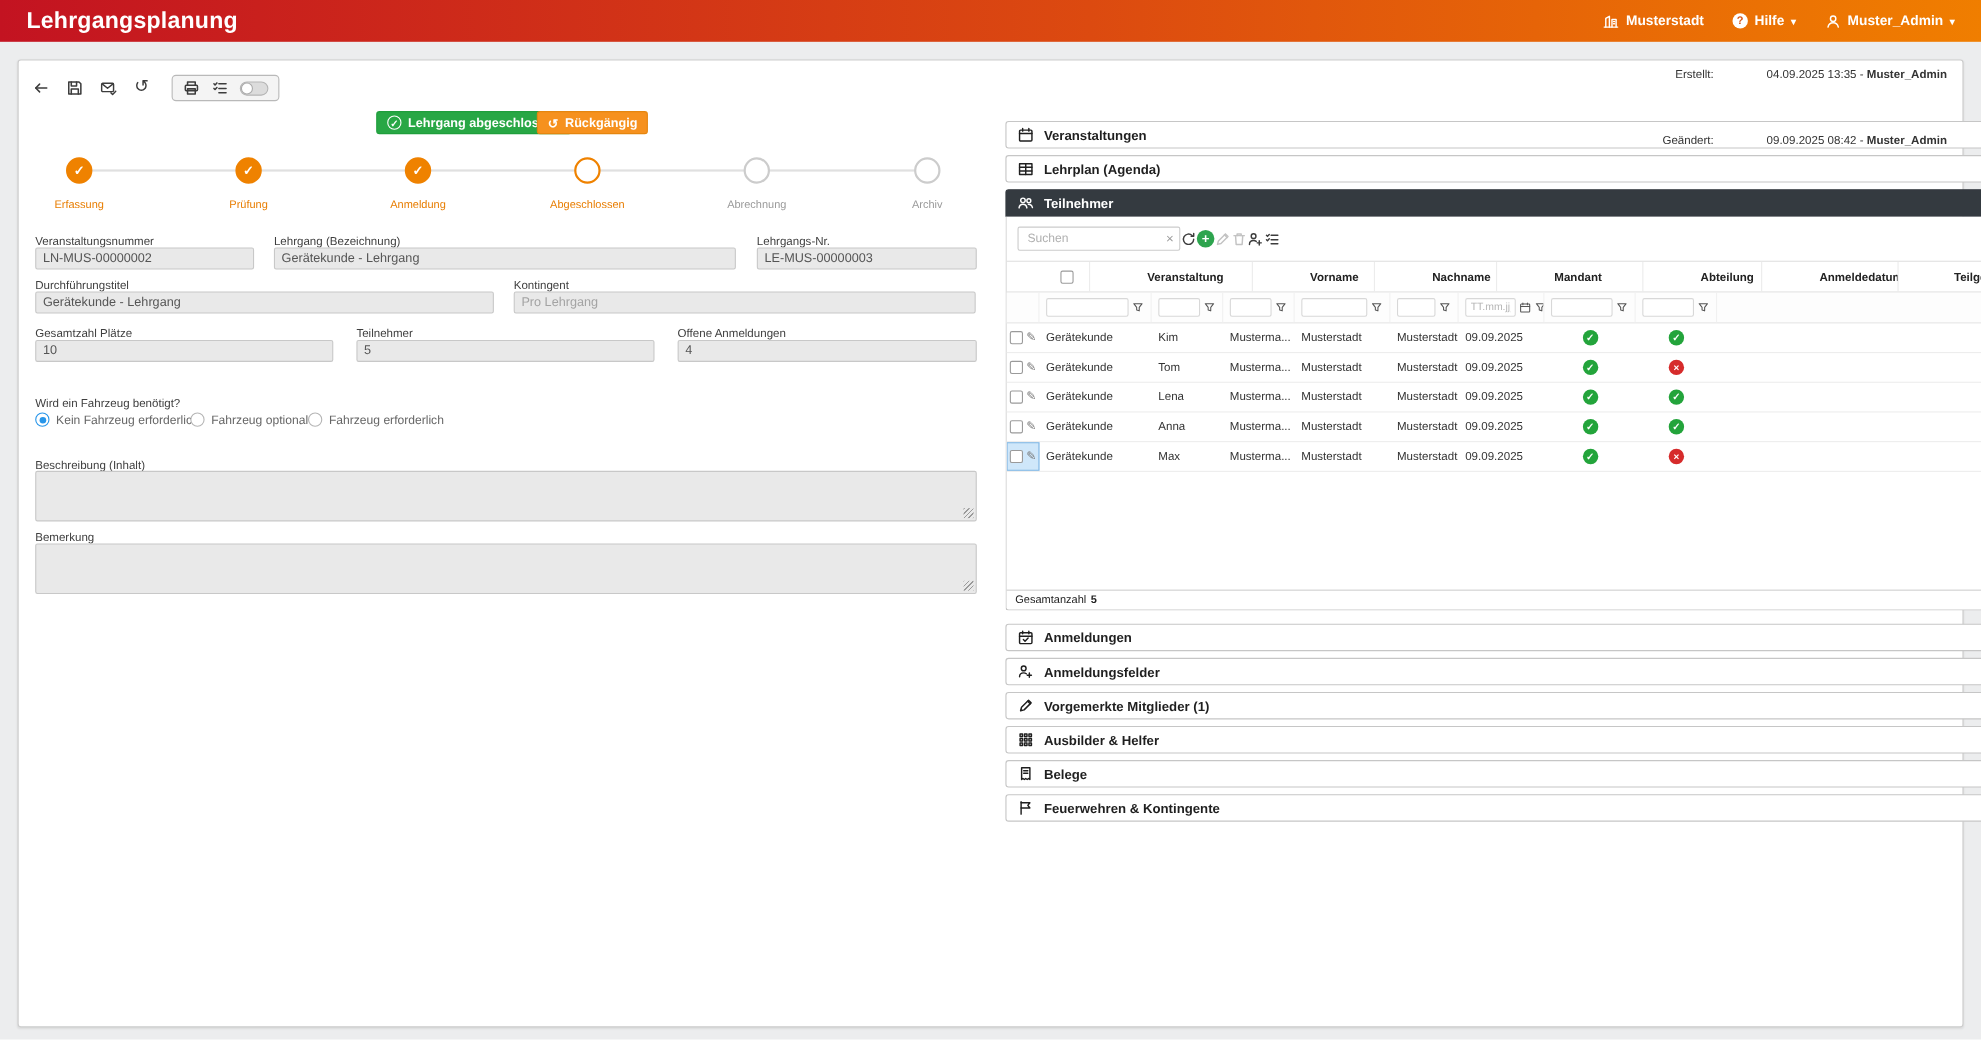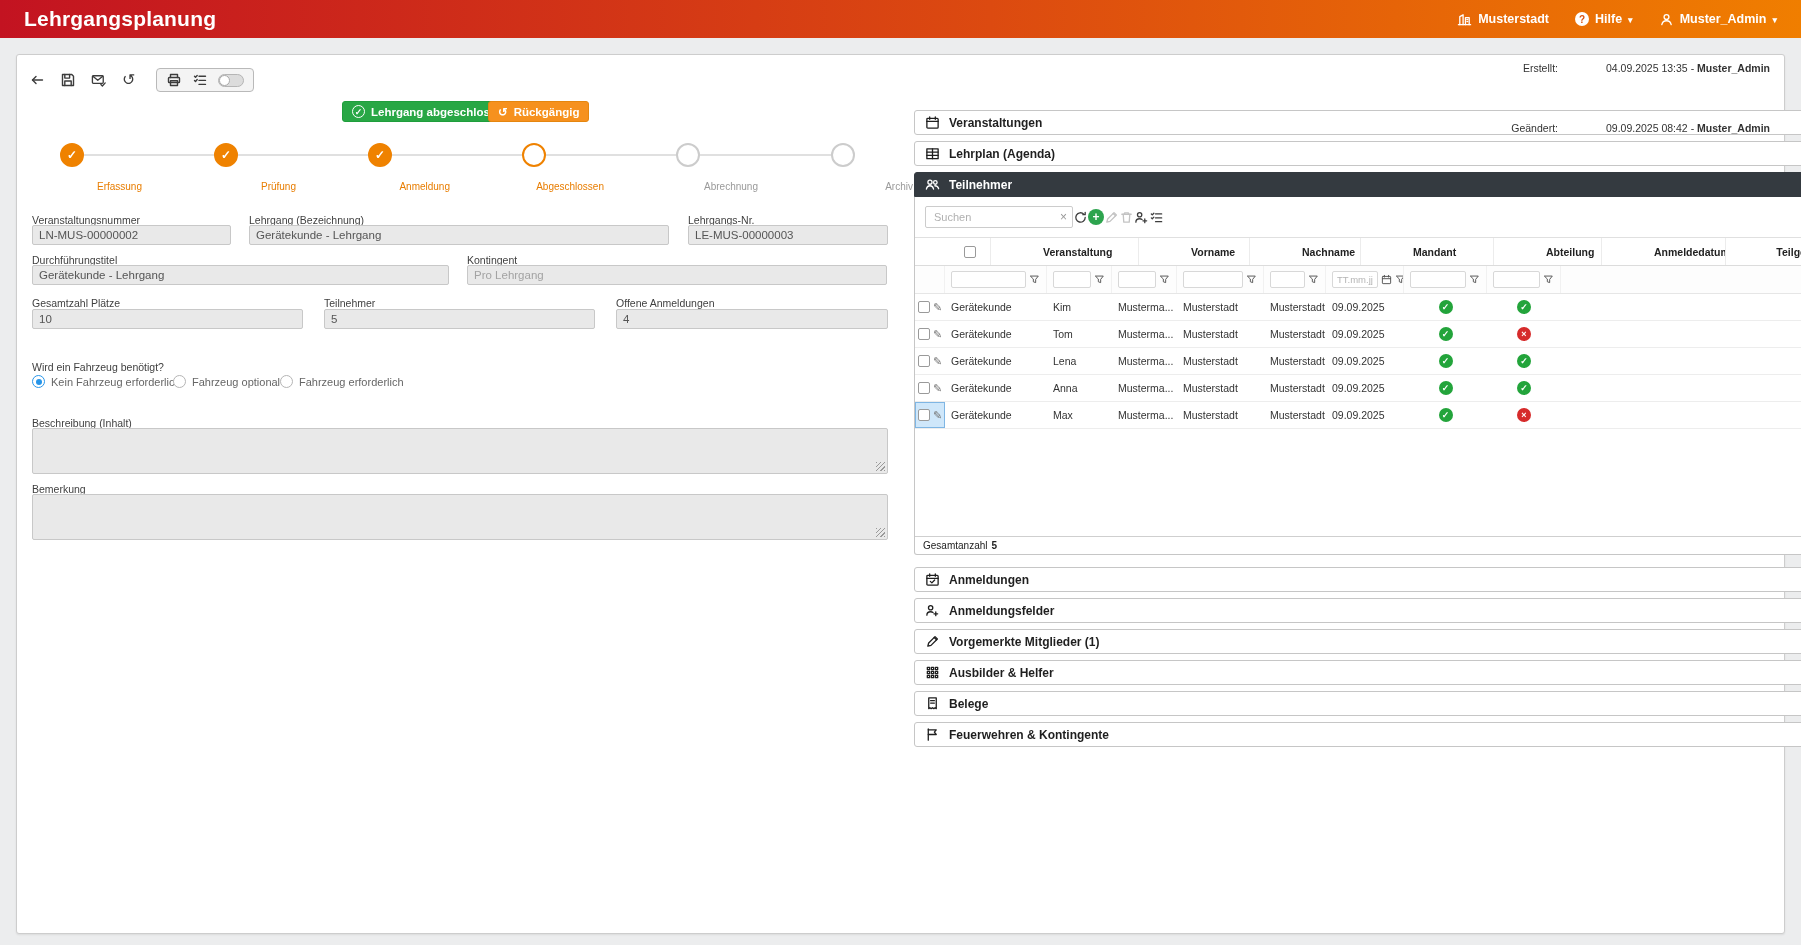--- a/index.html
+++ b/index.html
@@ -47,21 +47,21 @@
   .btn-undo { left:471px; background:#f6911e; border:1px solid #e5860f; }
   .btn-circ { width:13px; height:13px; border:1.5px solid #fff; border-radius:50%; font-size:9px; display:flex; align-items:center; justify-content:center; font-weight:bold; }
   .btn-circ::after { content:"✓"; }
 
   
   .stepline { position:absolute; left:55px; top:59px; width:771px; height:2px; background:#e0e0e0; }
   .step { position:absolute; top:48px; width:24px; height:24px; border-radius:50%; background:#fff; border:2px solid #ccc; display:flex; align-items:center; justify-content:center; font-size:12px; color:#fff; font-weight:bold; z-index:2; }
   .step.done { background:#ef8200; border-color:#ef8200; }
   .step.done::after { content:"✓"; }
   .step.current { border-color:#ef8200; }
-  .step-label { position:absolute; top:86px; width:140px; text-align:right; font-size:10px; color:#9a9a9a; }
+  .step-label { position:absolute; top:86px; width:140px; text-align:center; font-size:10px; color:#9a9a9a; }
   .step-label.active { color:#e87d00; }
 
   
   .f-label { position:absolute; font-size:10.5px; color:#3f3f3f; white-space:nowrap; }
   .f-input { position:absolute; height:20px; background:#e9e9e9; border:1px solid #c8c8c8; border-radius:2px; font-size:11.5px; color:#555; padding:0 6px; font-family:inherit; }
   .f-input.ghost { color:#a3a3a3; }
   .f-area { position:absolute; background:#e9e9e9; border:1px solid #c8c8c8; border-radius:2px; }
   .f-area::after { content:""; position:absolute; right:2px; bottom:2px; width:9px; height:9px; background:repeating-linear-gradient(135deg,#9a9a9a 0 1px,transparent 1px 3px); }
   .radio-q { position:absolute; left:15px; top:266px; font-size:10.5px; color:#3f3f3f; }
   .radio-opt { position:absolute; top:280px; display:flex; align-items:center; gap:6px; font-size:11px; color:#666; cursor:pointer; }

